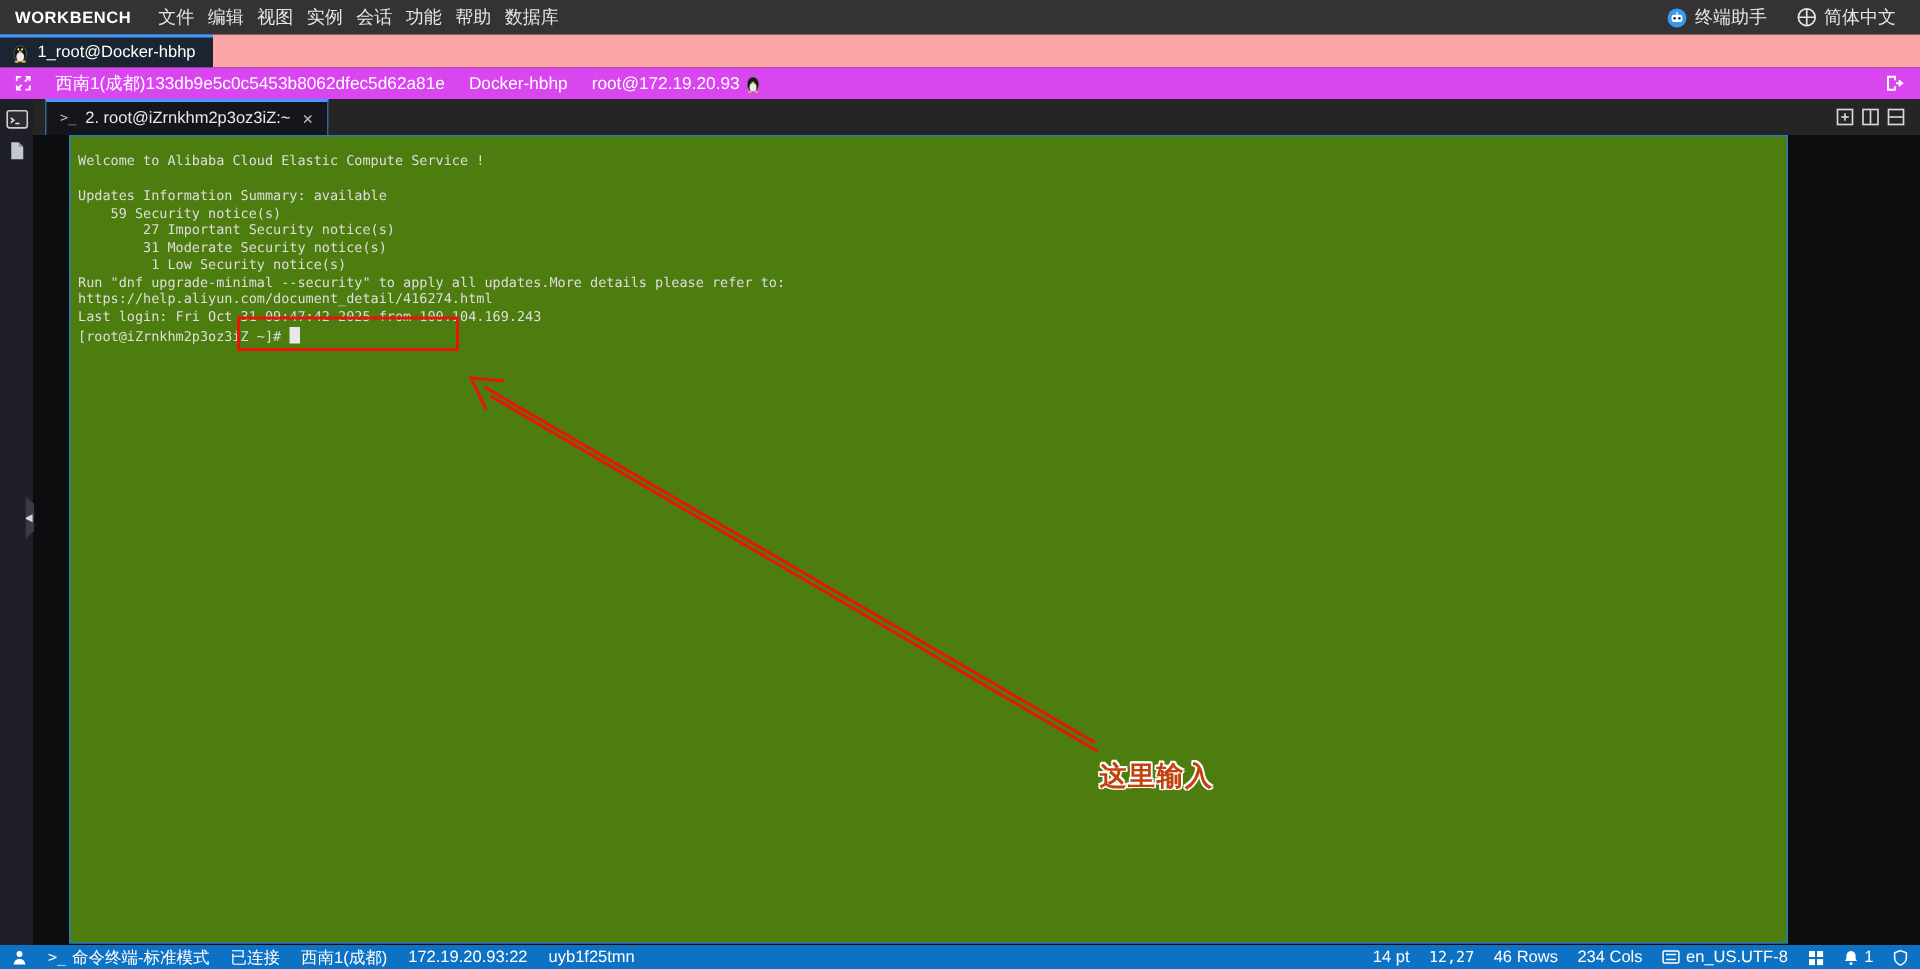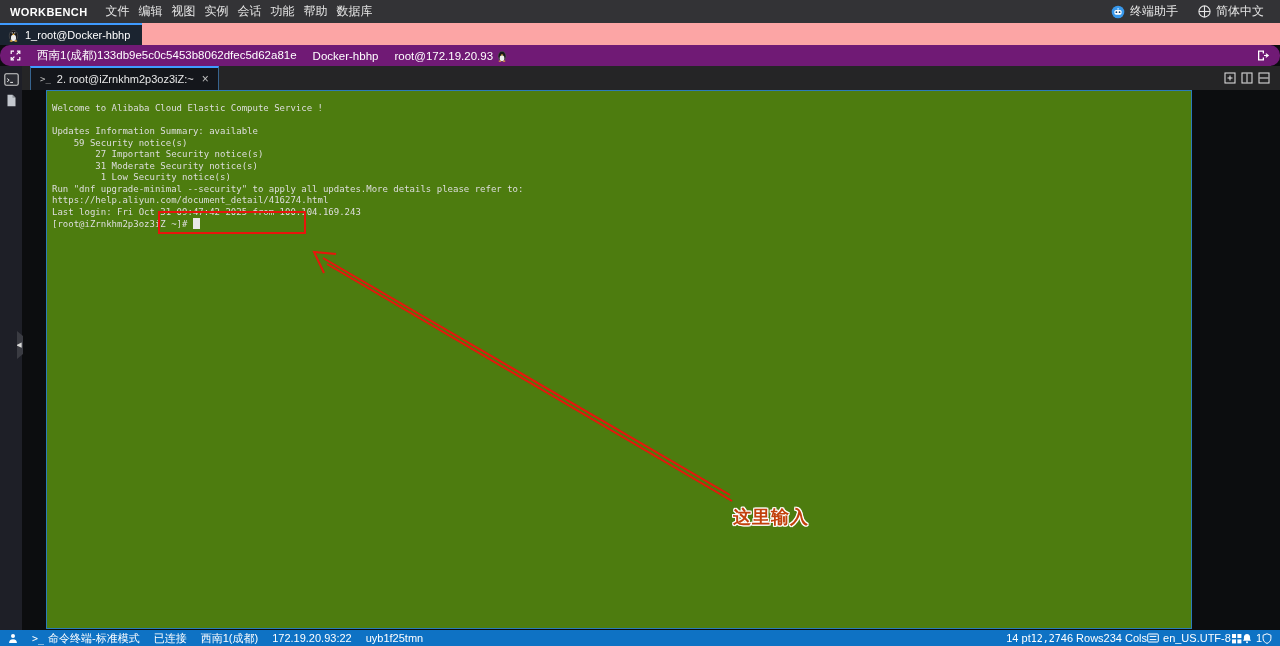--- a/index.html
+++ b/index.html
@@ -14,22 +14,22 @@
   .menu-item { font-size:12px; padding:3px 2px; cursor:default; }
   .menubar-right { margin-left:auto; display:flex; align-items:center; gap:20px; margin-right:16px; font-size:12px;text-align:center; }
   .mb-group { display:flex; align-items:center; gap:5px; }
 
   
   .session-tabbar { position:absolute; top:23px; left:0; width:100%; height:22px; background:#fca5a5; }
   .session-tab { display:inline-flex; align-items:center; gap:6px; height:100%; padding:0 12px 0 8px;
                  background:#1b2430; border-top:2px solid #3f9bff; color:#fff; font-size:11px; }
 
   
-  .connbar { position:absolute; top:45px; left:0; width:100%; height:21px; background:#701a75;
-             display:flex; align-items:center; gap:16px; padding:0 10px; color:#fff; font-size:11.5px;border-radius:10px; }
+  .connbar { position:absolute; top:45px; left:0; width:100%; height:21px; background:#d946ef;
+             display:flex; align-items:center; gap:16px; padding:0 10px; color:#fff; font-size:11.5px; }
   .connbar .grow { flex:1; }
   .conn-item { display:flex; align-items:center; gap:4px; }
 
   
   .sidebar { position:absolute; top:66px; left:0; width:22px; bottom:16px; background:#1e1f27; }
   .side-icon { width:16px; height:15px; margin:6px auto 0; display:flex; align-items:center; justify-content:center; }
   .collapse-handle { position:absolute; left:13px; top:265px; width:10px; height:28px; background:#3a3b42;
                      clip-path:polygon(40% 0,100% 18%,100% 82%,40% 100%); display:flex; align-items:center; justify-content:center; }
   .collapse-handle span { color:#d8d8d8; font-size:7px; margin-left:2px; }
 
@@ -56,21 +56,21 @@
   .annotation-svg { position:absolute; left:0; top:0; width:1280px; height:646px; pointer-events:none; }
   .annotation-label { position:absolute; left:733px; top:505px; font-size:18px; font-weight:bold;
                       color:#c2410c; letter-spacing:1px;
                       text-shadow:-1px -1px 0 #fff,1px -1px 0 #fff,-1px 1px 0 #fff,1px 1px 0 #fff,
                                   -1px 0 0 #fff,1px 0 0 #fff,0 -1px 0 #fff,0 1px 0 #fff; }
 
   
   .statusbar { position:absolute; bottom:0; left:0; width:100%; height:16px; background:#0e72c4;
                color:#fff; font-size:11px; display:flex; align-items:center; padding:0 8px; }
   .sb-left { display:flex; align-items:center; gap:14px; }
-  .sb-right { margin-left:auto; display:flex; align-items:center; gap:0; }
+  .sb-right { margin-left:auto; display:flex; align-items:center; gap:13px; }
   .sb-item { display:flex; align-items:center; gap:4px; white-space:nowrap; }
   .mono { font-family:"DejaVu Sans Mono", monospace; font-size:10px; }
 
   svg { display:block; }
 </style>
 </head>
 <body>
 
 <div class="app">
 

